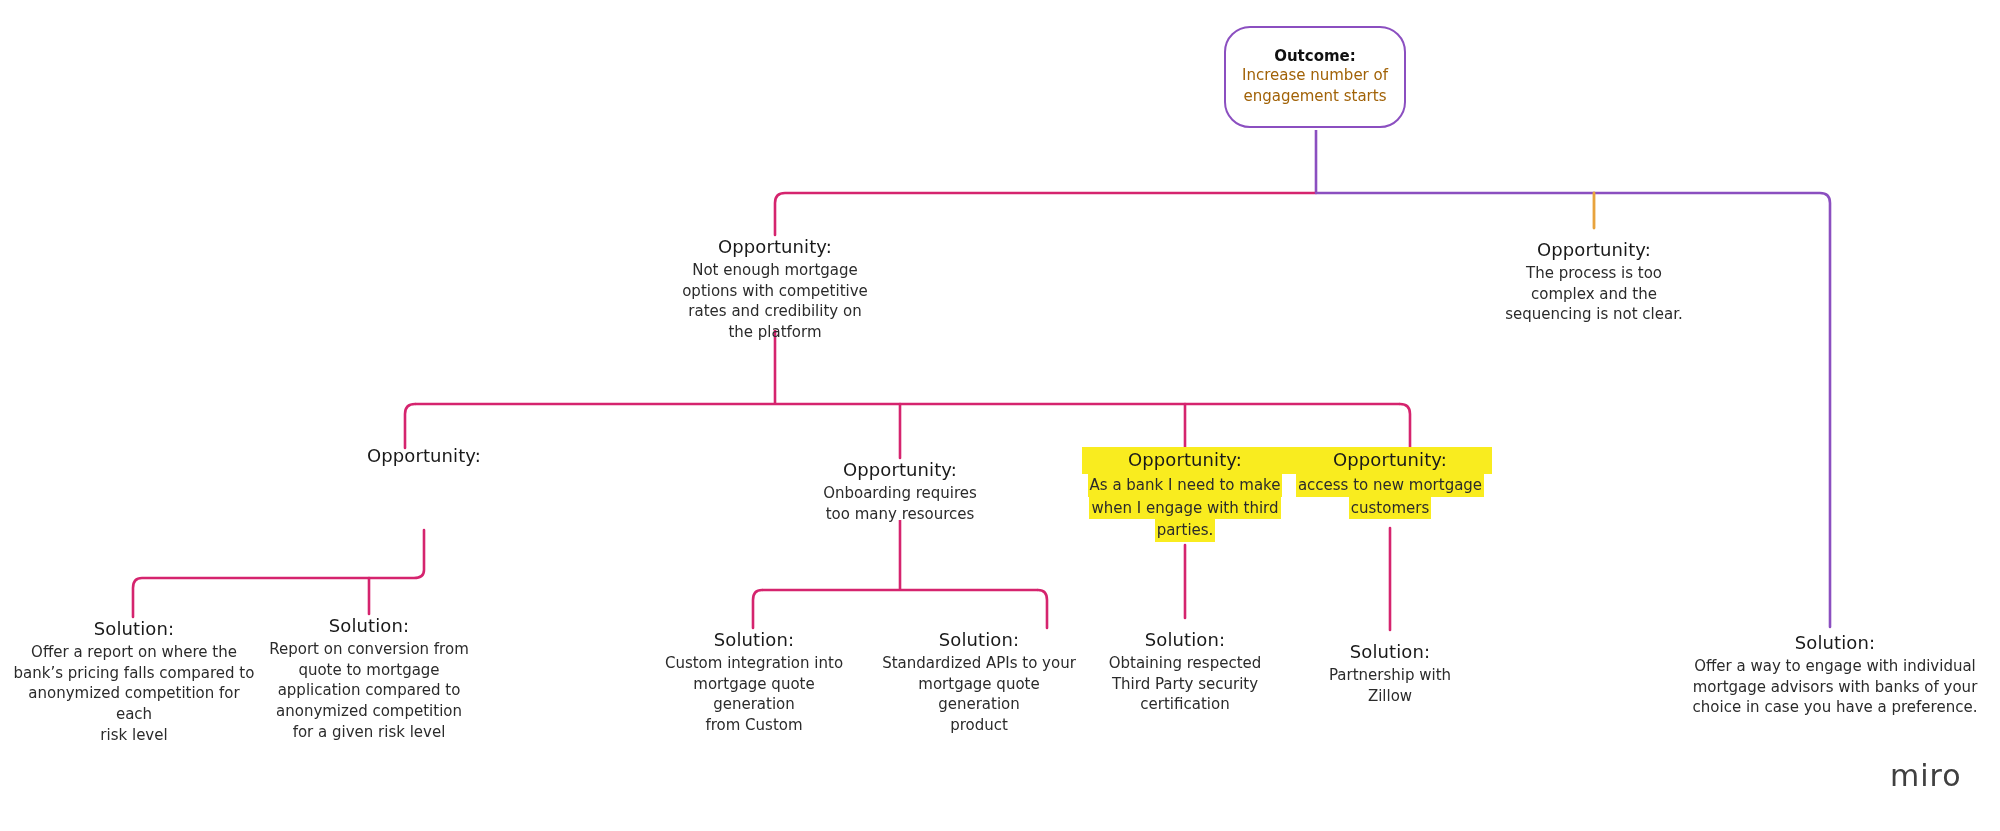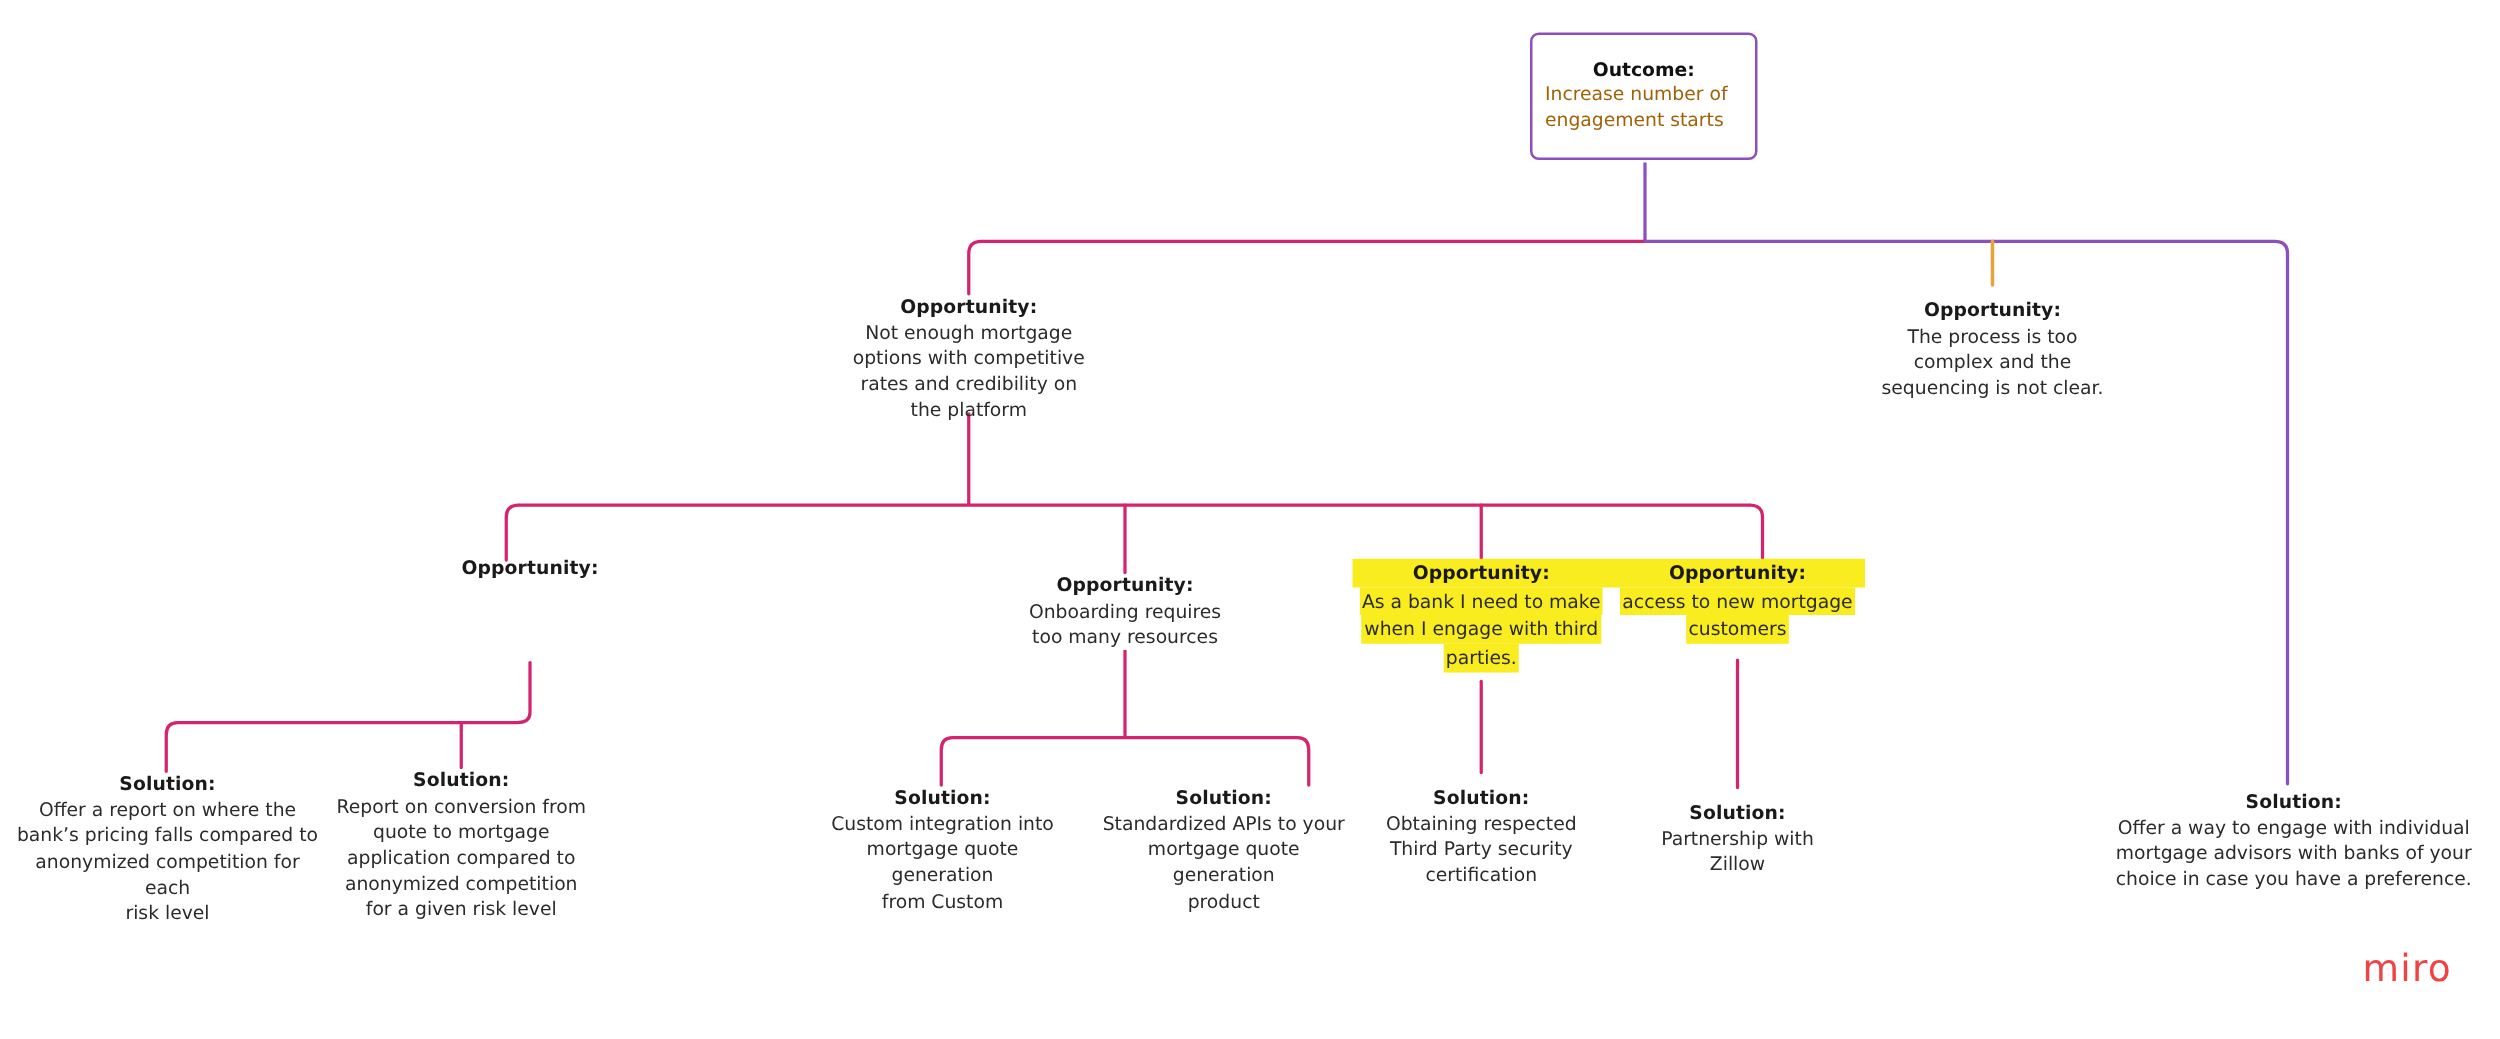--- a/index.html
+++ b/index.html
@@ -29,41 +29,41 @@
     height: 831px;
     pointer-events: none;
   }
   .node {
     position: absolute;
     text-align: center;
     line-height: 1.38;
     box-sizing: border-box;
   }
   .node .lbl {
-    font-weight: bold;
-    display: block;
-    font-size: 15px;
+    font-weight: normal;
+    display: block;
+    font-size: 18px;
     letter-spacing: 0.1px;
   }
   .node .body {
     display: block;
     font-size: 15px;
     color: #2b2b2b;
   }
   
   .outcome-card {
     position: absolute;
     border: 2.5px solid #8b4fc0;
-    border-radius: 7px;
+    border-radius: 26px;
     background: #ffffff;
     display: flex;
     flex-direction: column;
     align-items: center;
     justify-content: center;
-    text-align: left;
+    text-align: center;
     box-sizing: border-box;
     padding: 6px 10px;
   }
   .outcome-card .lbl {
     font-weight: bold;
     font-size: 15px;
     color: #111;
     display: block;
   }
   .outcome-card .body {
@@ -83,21 +83,21 @@
   .node .body span.line {
     display: inline-block;
   }
   .node .body .linewrap {
     display: block;
   }
   .watermark {
     position: absolute;
     font-size: 30px;
     letter-spacing: 1px;
-    color: #ef4444;
+    color: #404040;
     font-family: "DejaVu Sans", "Liberation Sans", sans-serif;
     user-select: none;
   }
 </style>
 </head>
 <body>
 
 <div id="canvas">
 
   <svg class="connectors" viewBox="0 0 2000 831">

